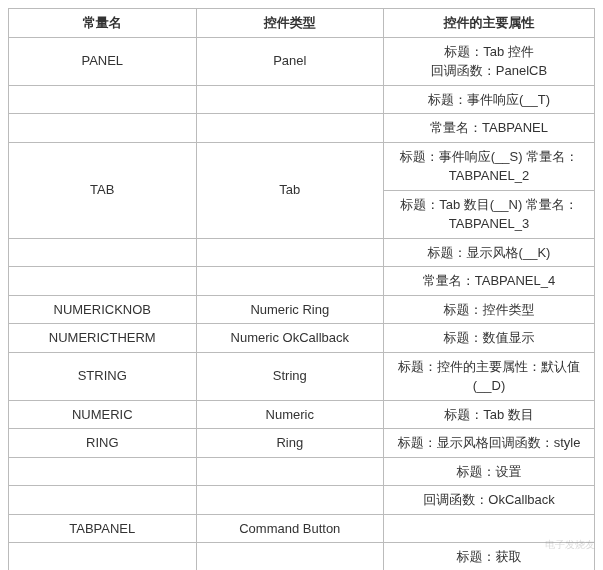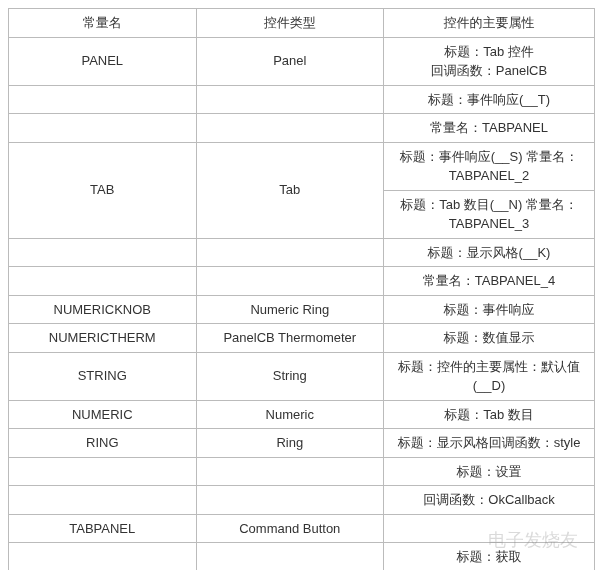--- a/index.html
+++ b/index.html
@@ -20,31 +20,31 @@
       table-layout: fixed;
     }
     th, td {
       border: 1px solid #bbb;
       padding: 4px 6px;
       text-align: center;
       vertical-align: middle;
       line-height: 1.5;
     }
     th {
-      font-weight: normal;
+      font-weight: bold;
     }
     col.c1 { width: 32%; }
     col.c2 { width: 32%; }
     col.c3 { width: 36%; }
     .watermark {
       position: absolute;
-      right: 25px;
+      right: 8px;
       bottom: 18px;
       opacity: 0.3;
-      font-size: 18px;
+      font-size: 10px;
       color: #888;
       pointer-events: none;
     }
   </style>
 </head>
 <body>
 
 <table>
   <colgroup>
     <col class="c1">
@@ -88,25 +88,25 @@
         <td>标题：显示风格(__K)</td>
       </tr>
       <tr>
         <td></td>
         <td></td>
         <td>常量名：TABPANEL_4</td>
       </tr>
       <tr>
         <td>NUMERICKNOB</td>
         <td>Numeric Ring</td>
-        <td>标题：事件响应</td>
+        <td>标题：控件类型</td>
       </tr>
       <tr>
         <td>NUMERICTHERM</td>
-        <td>PanelCB Thermometer</td>
+        <td>Numeric OkCallback</td>
         <td>标题：数值显示</td>
       </tr>
       <tr>
         <td>STRING</td>
         <td>String</td>
         <td>标题：控件的主要属性：默认值(__D)</td>
       </tr>
       <tr>
         <td>NUMERIC</td>
         <td>Numeric</td>

